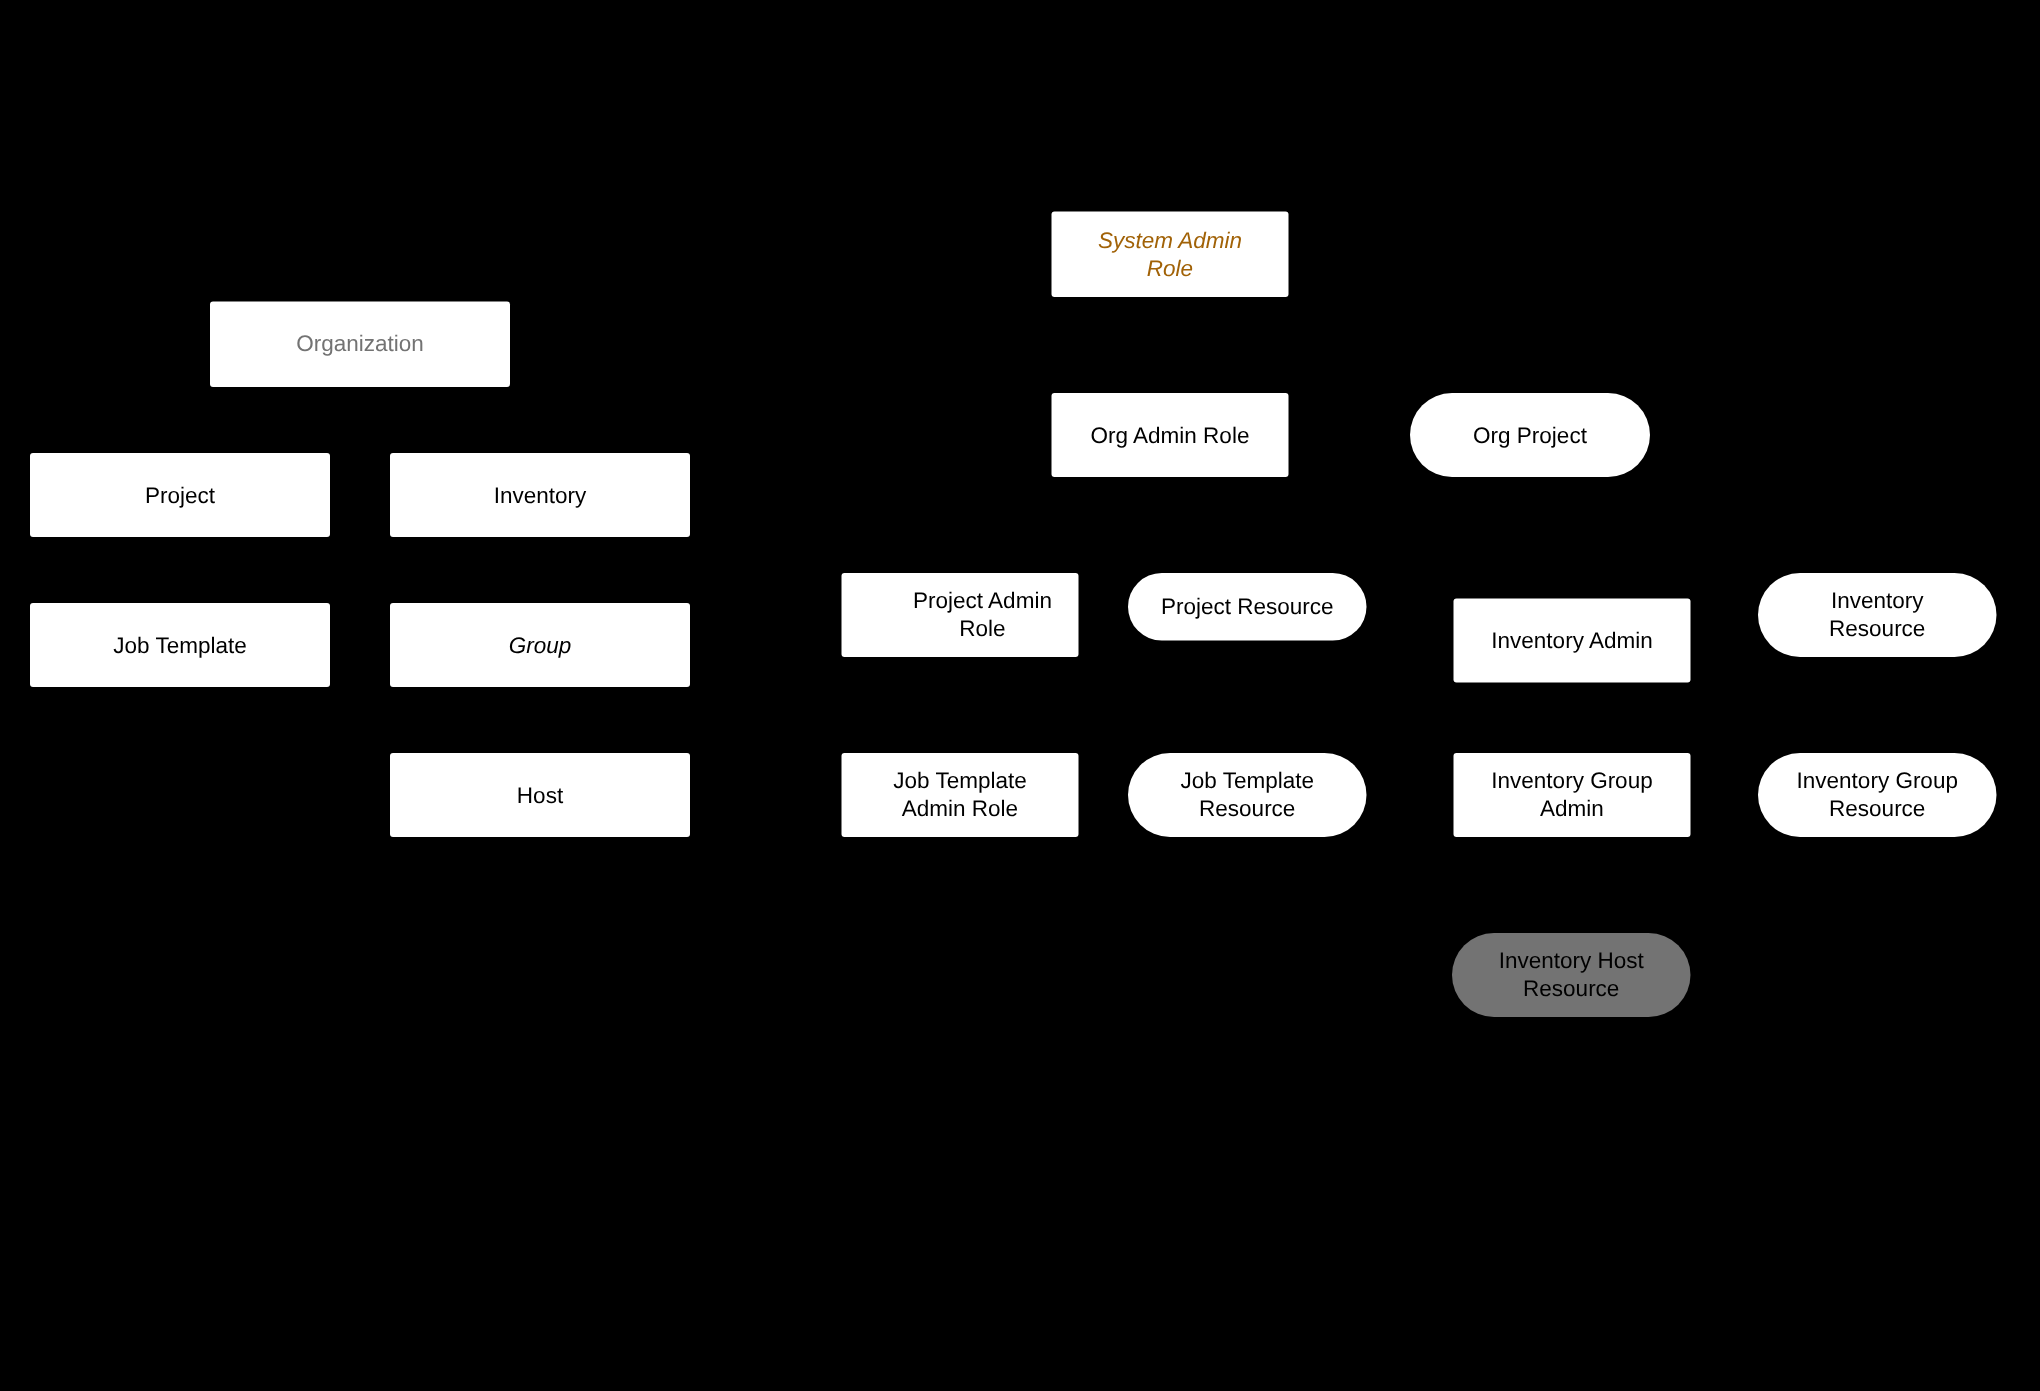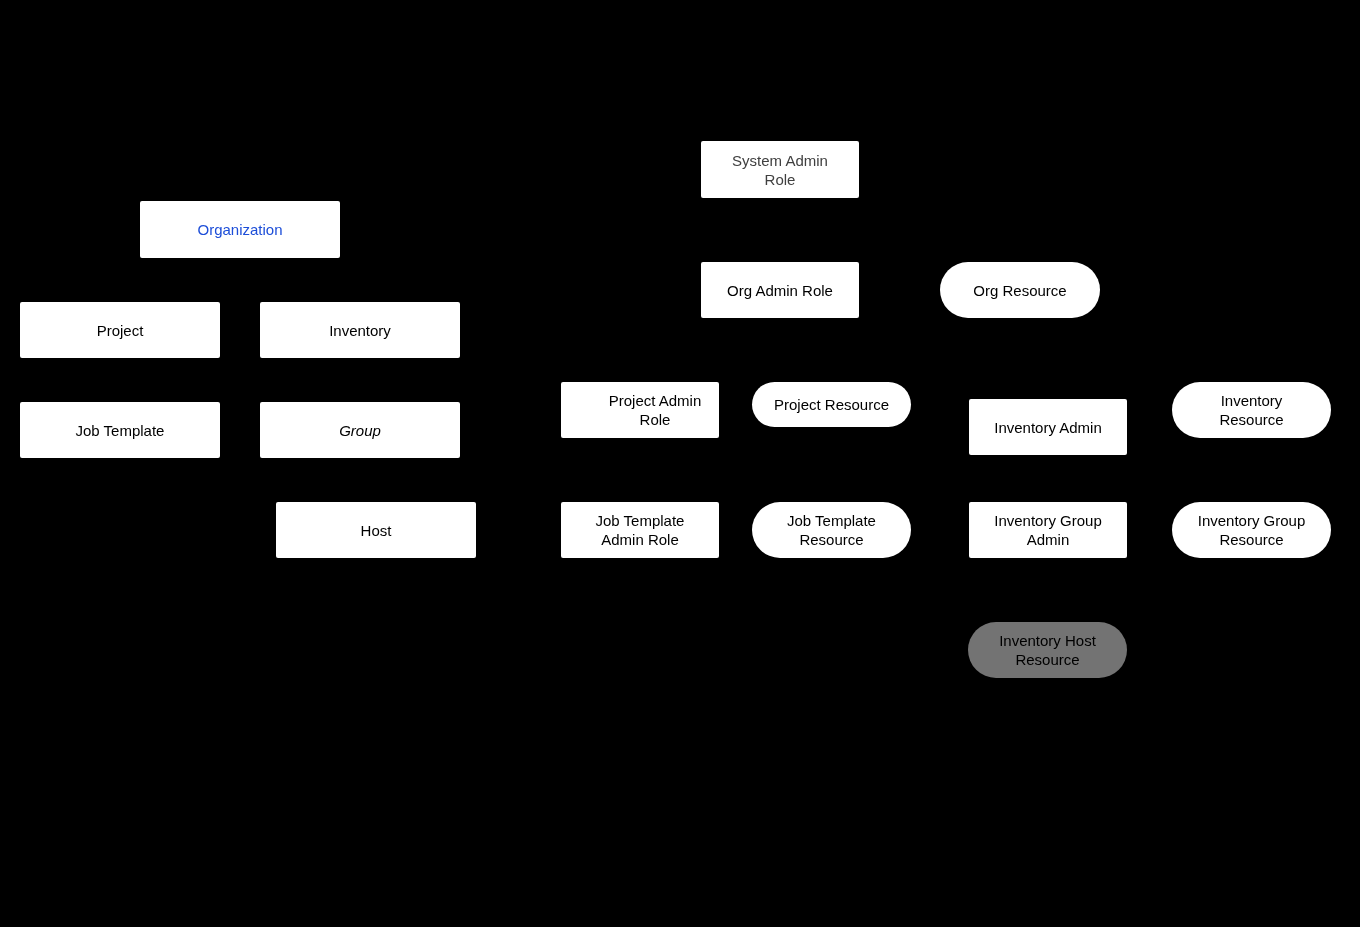--- a/index.html
+++ b/index.html
@@ -33,30 +33,30 @@
     border-radius: 2px;
   }
   .pill {
     border-radius: 9999px;
   }
 </style>
 </head>
 <body>
 
 <div id="canvas">
-    <div class="node rect" style="left: 140px; top: 201px; width: 200px; height: 57px; background: rgb(255, 255, 255); color: #1d4ed8;">Organization</div>
+    <div class="node rect" style="left: 140px; top: 201px; width: 200px; height: 57px; background: rgb(255, 255, 255); color: #737373;">Organization</div>
     <div class="node rect" style="left: 20px; top: 302px; width: 200px; height: 56px; background: rgb(255, 255, 255); color: rgb(0, 0, 0);">Project</div>
     <div class="node rect" style="left: 260px; top: 302px; width: 200px; height: 56px; background: rgb(255, 255, 255); color: rgb(0, 0, 0);">Inventory</div>
     <div class="node rect" style="left: 20px; top: 402px; width: 200px; height: 56px; background: rgb(255, 255, 255); color: rgb(0, 0, 0);">Job Template</div>
     <div class="node rect" style="left: 260px; top: 402px; width: 200px; height: 56px; background: rgb(255, 255, 255); color: rgb(0, 0, 0); font-style: italic;">Group</div>
-    <div class="node rect" style="left: 260px; top: 502px; width: 200px; height: 56px; background: rgb(255, 255, 255); color: rgb(0, 0, 0); margin-left: 16px;">Host</div>
-    <div class="node rect" style="left: 701px; top: 141px; width: 158px; height: 57px; background: rgb(255, 255, 255); color: #404040;">System Admin
+    <div class="node rect" style="left: 260px; top: 502px; width: 200px; height: 56px; background: rgb(255, 255, 255); color: rgb(0, 0, 0);">Host</div>
+    <div class="node rect" style="left: 701px; top: 141px; width: 158px; height: 57px; background: rgb(255, 255, 255); color: #a16207; font-style: italic;">System Admin
 Role</div>
     <div class="node rect" style="left: 701px; top: 262px; width: 158px; height: 56px; background: rgb(255, 255, 255); color: rgb(0, 0, 0);">Org Admin Role</div>
-    <div class="node pill" style="left: 940px; top: 262px; width: 160px; height: 56px; background: rgb(255, 255, 255); color: rgb(0, 0, 0);">Org Resource</div>
+    <div class="node pill" style="left: 940px; top: 262px; width: 160px; height: 56px; background: rgb(255, 255, 255); color: rgb(0, 0, 0);">Org Project</div>
     <div class="node rect" style="left: 561px; top: 382px; width: 158px; height: 56px; background: rgb(255, 255, 255); color: rgb(0, 0, 0); padding-left: 36px;">Project Admin
 Role</div>
     <div class="node pill" style="left: 752px; top: 382px; width: 159px; height: 45px; background: rgb(255, 255, 255); color: rgb(0, 0, 0);">Project Resource</div>
     <div class="node rect" style="left: 969px; top: 399px; width: 158px; height: 56px; background: rgb(255, 255, 255); color: rgb(0, 0, 0);">Inventory Admin</div>
     <div class="node pill" style="left: 1172px; top: 382px; width: 159px; height: 56px; background: rgb(255, 255, 255); color: rgb(0, 0, 0);">Inventory
 Resource</div>
     <div class="node rect" style="left: 561px; top: 502px; width: 158px; height: 56px; background: rgb(255, 255, 255); color: rgb(0, 0, 0);">Job Template
 Admin Role</div>
     <div class="node pill" style="left: 752px; top: 502px; width: 159px; height: 56px; background: rgb(255, 255, 255); color: rgb(0, 0, 0);">Job Template
 Resource</div>

